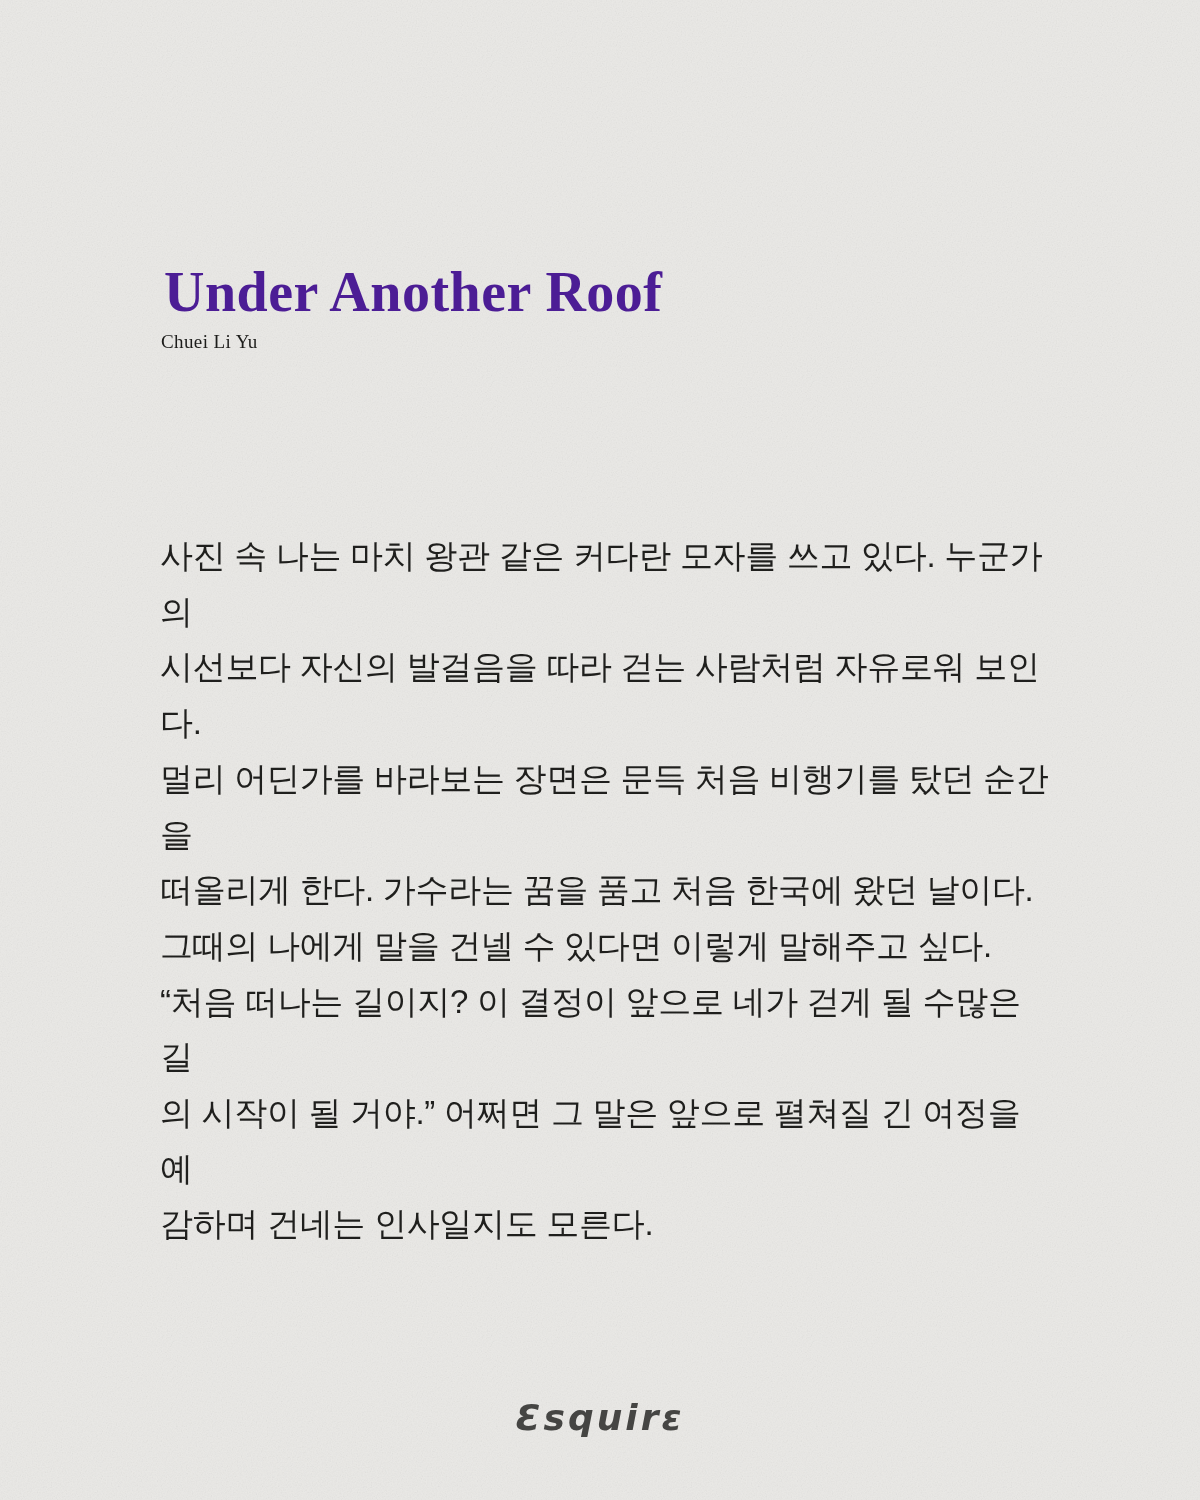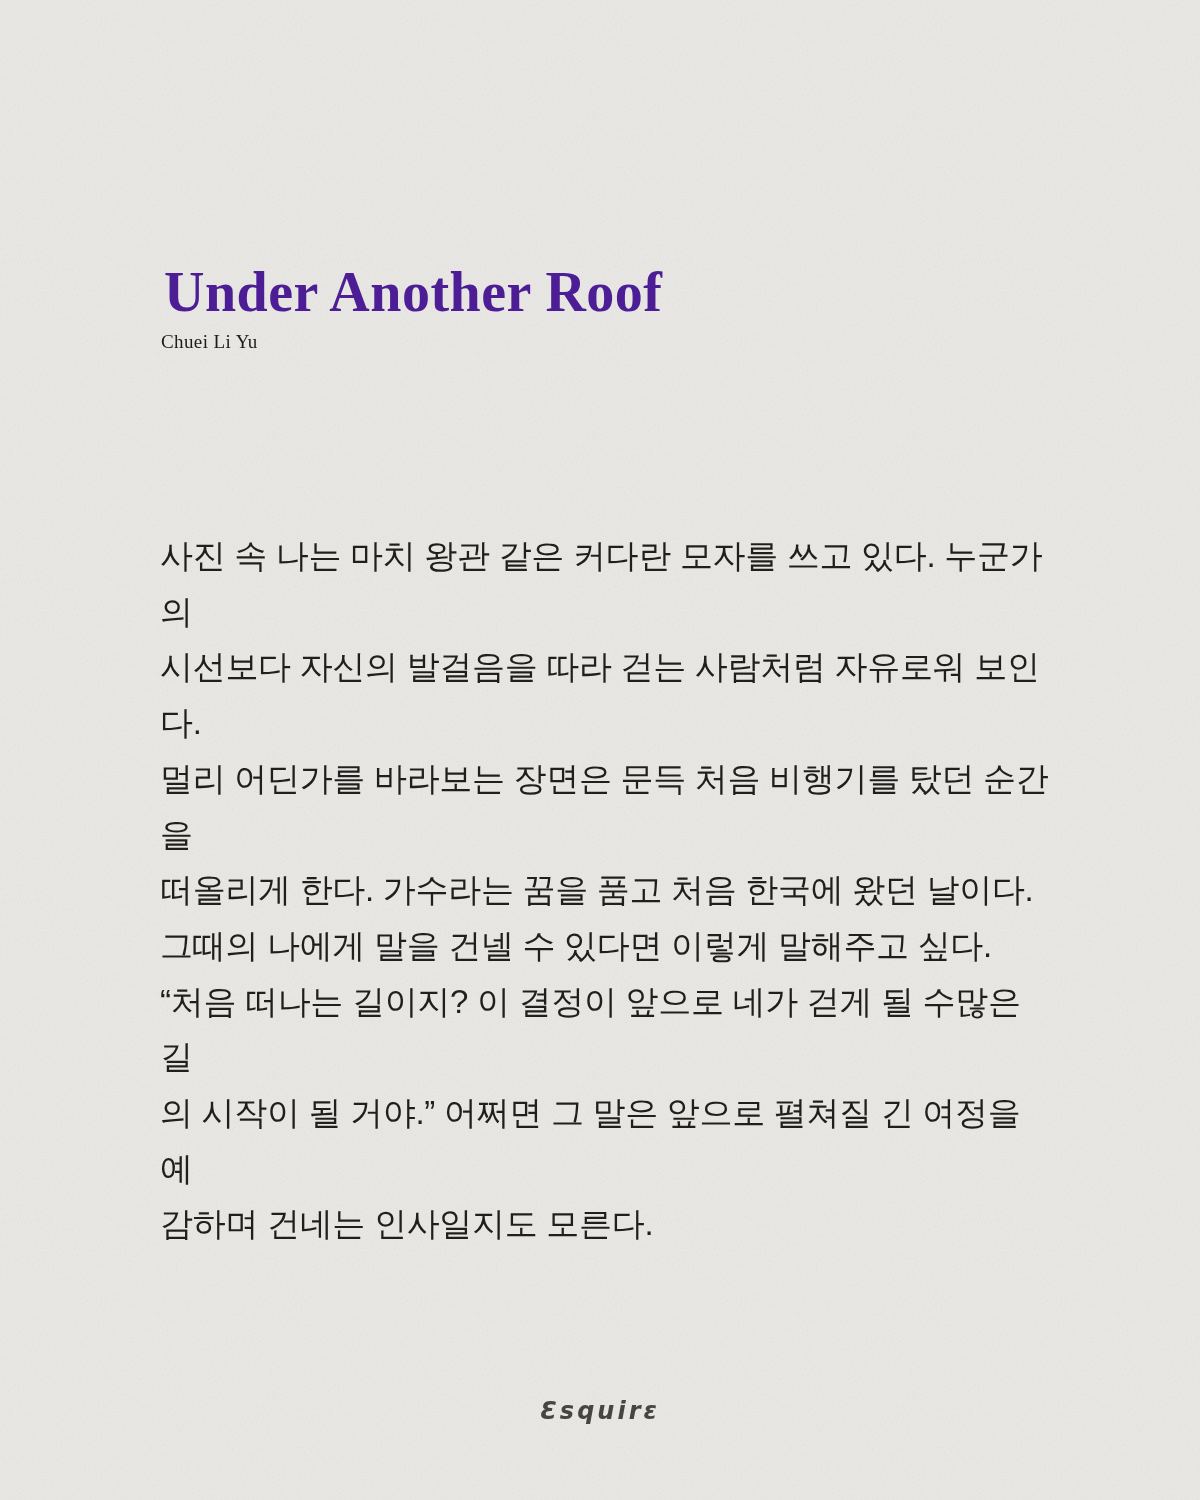--- a/index.html
+++ b/index.html
@@ -63,21 +63,21 @@
     color: #1f1f1d;
     white-space: pre-line;
   }
   .logo {
     position: absolute;
     left: 0;
     top: 1397px;
     width: 1200px;
     text-align: center;
     font-family: "DejaVu Sans", sans-serif;
-    font-size: 24px;
+    font-size: 36px;
     font-weight: 700;
     font-style: italic;
     letter-spacing: 3px;
     color: #454543;
   }
 </style>
 </head>
 <body>
 
 <div class="page">

